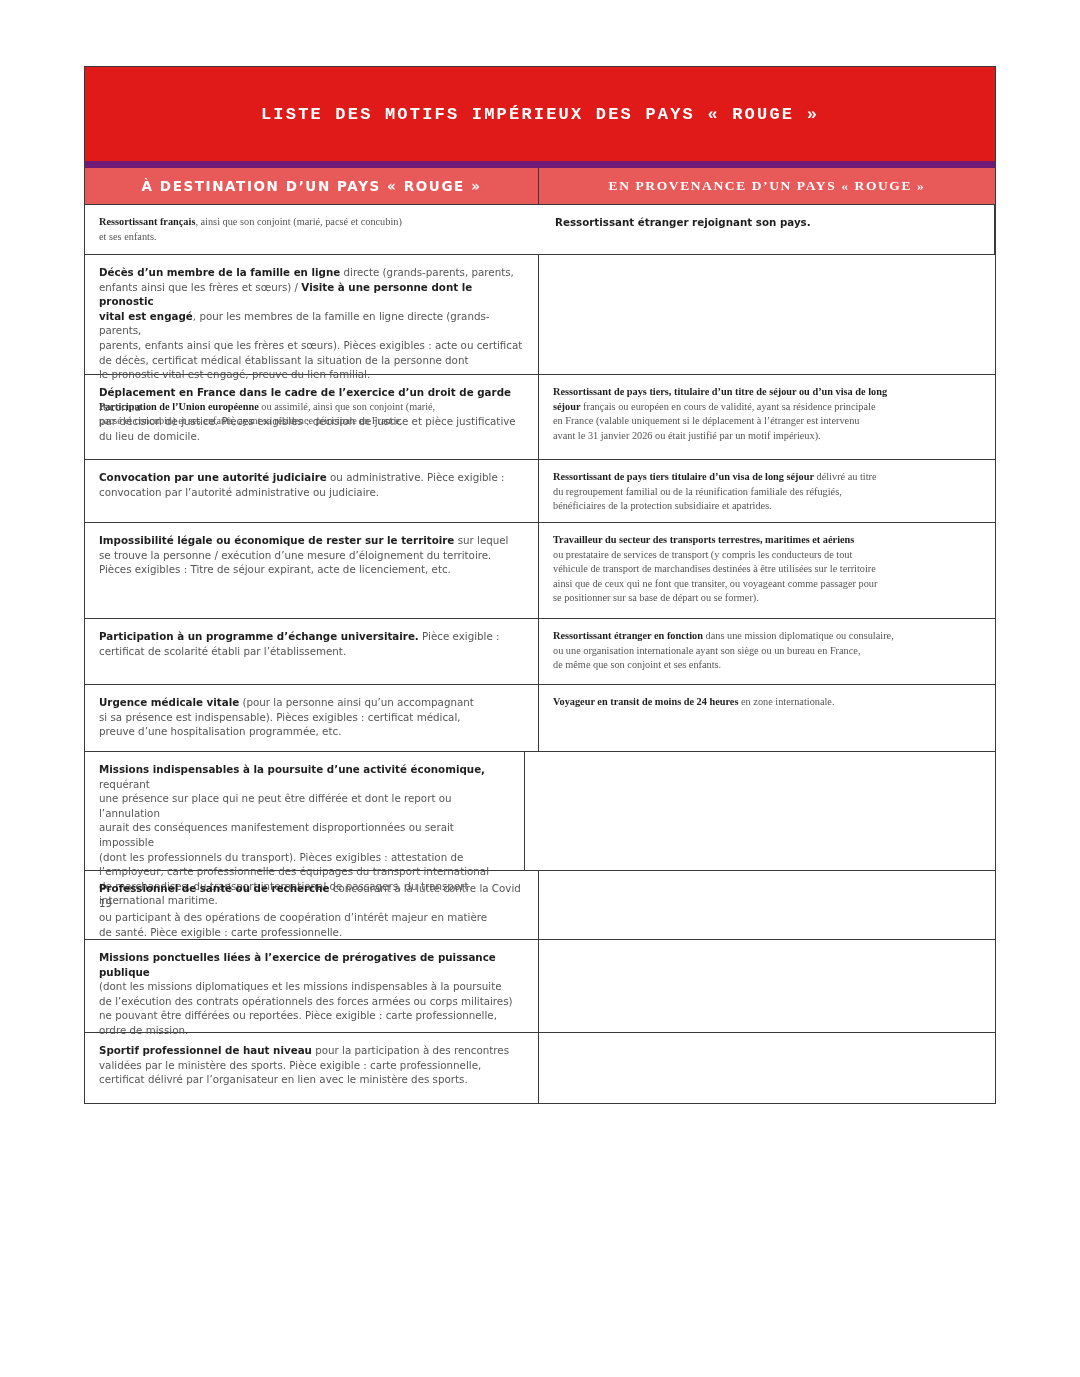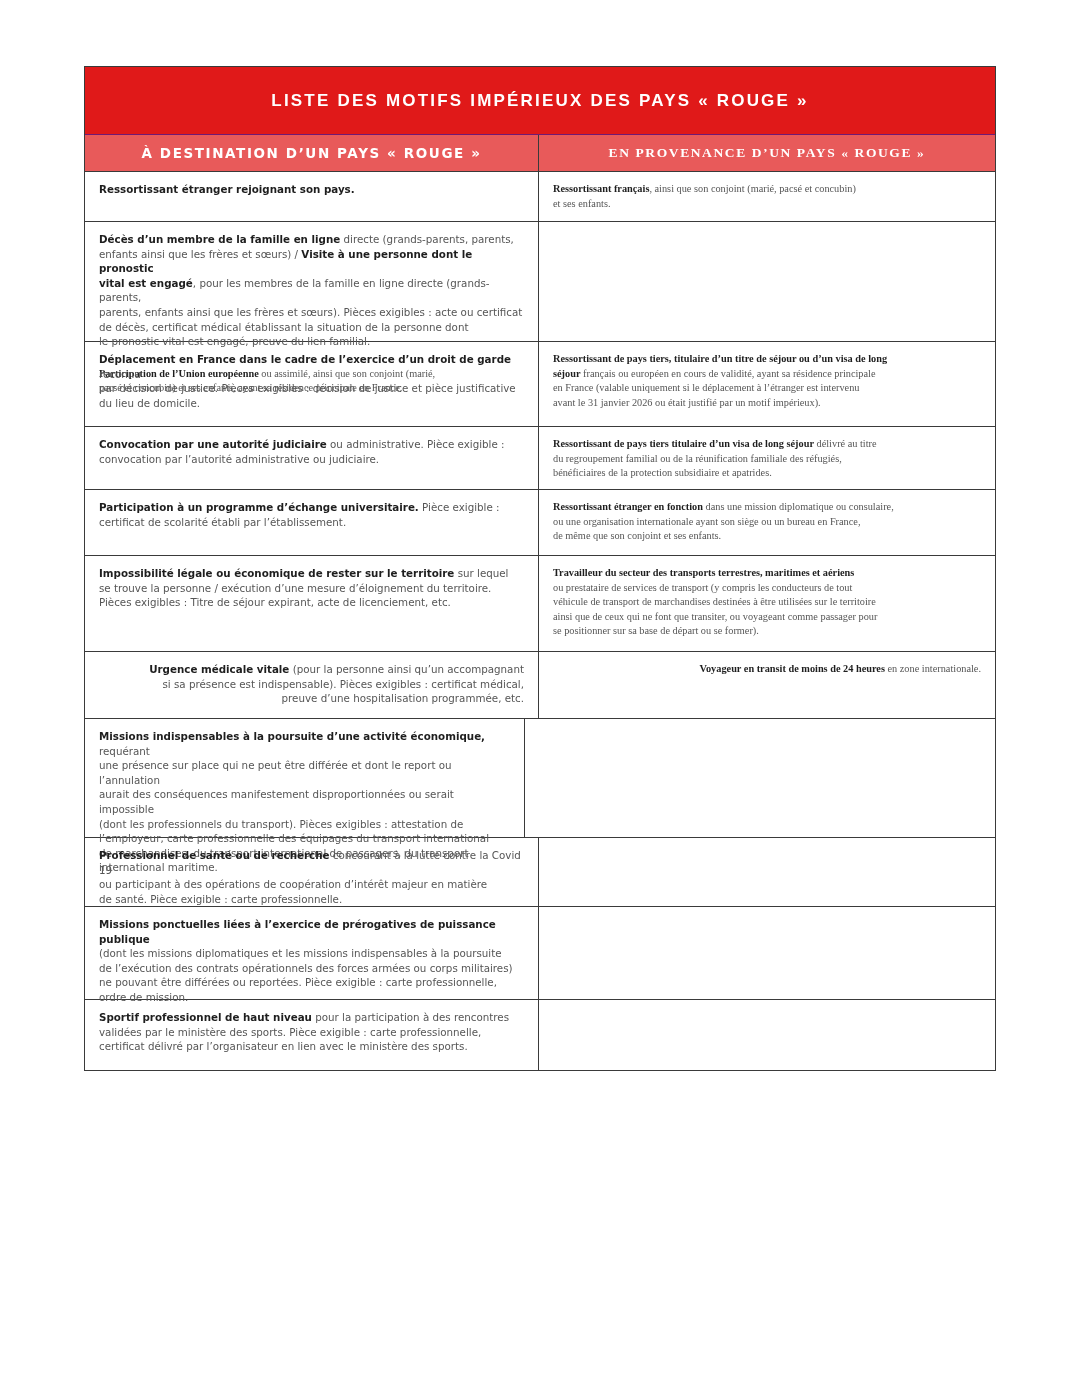--- a/index.html
+++ b/index.html
@@ -2,25 +2,25 @@
 <html><head>
 <meta charset="utf-8">
 <style>
   html, body { margin: 0; padding: 0; background: #ffffff; }
   body { width: 1080px; height: 1377px; position: relative; font-family: "DejaVu Sans", sans-serif; }
   .table-wrap {
     position: absolute; left: 84px; top: 66px; width: 912px;
     border: 1px solid #3a3a3a; box-sizing: border-box;
   }
   .title-bar {
-    height: 68px; background: #e01919; color: #fff;
+    height: 101px; background: #e01919; color: #fff;
     display: flex; align-items: center; justify-content: center;
-    font-family: Liberation Sans, sans-serif; font-weight: bold;
+    font-family: Liberation Mono, monospace; font-weight: bold;
     font-size: 17px; letter-spacing: 2.2px;
-    border-bottom: 1px solid #701a75; box-sizing: border-box;
+    border-bottom: 7px solid #701a75; box-sizing: border-box;
   }
   .subheader { display: flex; height: 37px; background: #e85a5a; border-bottom: 1px solid #3a3a3a; box-sizing: border-box; }
   .subheader .col-head {
     flex: 0 0 auto; display: flex; align-items: center; justify-content: center;
     color: #fff; font-weight: bold; font-size: 13.5px; letter-spacing: 1.6px;
   }
   .col-left { width: 454px; border-right: 1px solid #3a3a3a; box-sizing: border-box; }
   .col-right { width: 456px; box-sizing: border-box; font-family: Liberation Serif, serif; }
   .row { display: flex; border-bottom: 1px solid #3a3a3a; box-sizing: border-box; }
   .row:last-child { border-bottom: none; }
@@ -37,26 +37,26 @@
 <div class="table-wrap">
   <div class="title-bar">
     <span>LISTE DES MOTIFS IMPÉRIEUX DES PAYS « ROUGE »</span>
   </div>
   <div class="subheader">
     <div class="col-head col-left">À DESTINATION D’UN PAYS « ROUGE »</div>
     <div class="col-head col-right">EN PROVENANCE D’UN PAYS « ROUGE »</div>
   </div>
   <div id="rows">
       <div class="row" style="height: 50px;">
-        <div class="cell col-left">
-          <div class="body-text"><b>Ressortissant étranger rejoignant son pays.</b></div>
-        </div>
         <div class="cell col-right">
           <div class="body-text"><b>Ressortissant français</b><span>, ainsi que son conjoint (marié, pacsé et concubin)
 et ses enfants.</span></div>
+        </div>
+        <div class="cell col-left">
+          <div class="body-text"><b>Ressortissant étranger rejoignant son pays.</b></div>
         </div>
       </div>
       <div class="row" style="height: 120px; flex-direction: column;">
         <div class="cell col-left">
           <div class="body-text"><b>Décès d’un membre de la famille en ligne</b><span> directe (grands-parents, parents,
 enfants ainsi que les frères et sœurs) / </span><b>Visite à une personne dont le pronostic
 vital est engagé</b><span>, pour les membres de la famille en ligne directe (grands-parents,
 parents, enfants ainsi que les frères et sœurs). Pièces exigibles : acte ou certificat
 de décès, certificat médical établissant la situation de la personne dont
 le pronostic vital est engagé, preuve du lien familial.</span></div>
@@ -83,46 +83,46 @@
         <div class="cell col-left">
           <div class="body-text"><b>Convocation par une autorité judiciaire</b><span> ou administrative. Pièce exigible :
 convocation par l’autorité administrative ou judiciaire.</span></div>
         </div>
         <div class="cell col-right">
           <div class="body-text"><b>Ressortissant de pays tiers titulaire d’un visa de long séjour</b><span> délivré au titre
 du regroupement familial ou de la réunification familiale des réfugiés,
 bénéficiaires de la protection subsidiaire et apatrides.</span></div>
         </div>
       </div>
-      <div class="row" style="height: 66px;">
-        <div class="cell col-left">
-          <div class="body-text"><b>Participation à un programme d’échange universitaire.</b><span> Pièce exigible :
-certificat de scolarité établi par l’établissement.</span></div>
-        </div>
-        <div class="cell col-right">
-          <div class="body-text"><b>Ressortissant étranger en fonction</b><span> dans une mission diplomatique ou consulaire,
-ou une organisation internationale ayant son siège ou un bureau en France,
-de même que son conjoint et ses enfants.</span></div>
-        </div>
-      </div>
       <div class="row" style="height: 96px;">
         <div class="cell col-left">
           <div class="body-text"><b>Impossibilité légale ou économique de rester sur le territoire</b><span> sur lequel
 se trouve la personne / exécution d’une mesure d’éloignement du territoire.
 Pièces exigibles : Titre de séjour expirant, acte de licenciement, etc.</span></div>
         </div>
         <div class="cell col-right">
           <div class="body-text"><b>Travailleur du secteur des transports terrestres, maritimes et aériens</b><span>
 ou prestataire de services de transport (y compris les conducteurs de tout
 véhicule de transport de marchandises destinées à être utilisées sur le territoire
 ainsi que de ceux qui ne font que transiter, ou voyageant comme passager pour
 se positionner sur sa base de départ ou se former).</span></div>
         </div>
       </div>
-      <div class="row" style="height: 67px; text-align: right;">
+      <div class="row" style="height: 66px;">
+        <div class="cell col-left">
+          <div class="body-text"><b>Participation à un programme d’échange universitaire.</b><span> Pièce exigible :
+certificat de scolarité établi par l’établissement.</span></div>
+        </div>
+        <div class="cell col-right">
+          <div class="body-text"><b>Ressortissant étranger en fonction</b><span> dans une mission diplomatique ou consulaire,
+ou une organisation internationale ayant son siège ou un bureau en France,
+de même que son conjoint et ses enfants.</span></div>
+        </div>
+      </div>
+      <div class="row" style="height: 67px;">
         <div class="cell col-left">
           <div class="body-text"><b>Urgence médicale vitale</b><span> (pour la personne ainsi qu’un accompagnant
 si sa présence est indispensable). Pièces exigibles : certificat médical,
 preuve d’une hospitalisation programmée, etc.</span></div>
         </div>
         <div class="cell col-right">
           <div class="body-text"><b>Voyageur en transit de moins de 24 heures</b><span> en zone internationale.</span></div>
         </div>
       </div>
       <div class="row" style="height: 119px; gap: 28px;">

